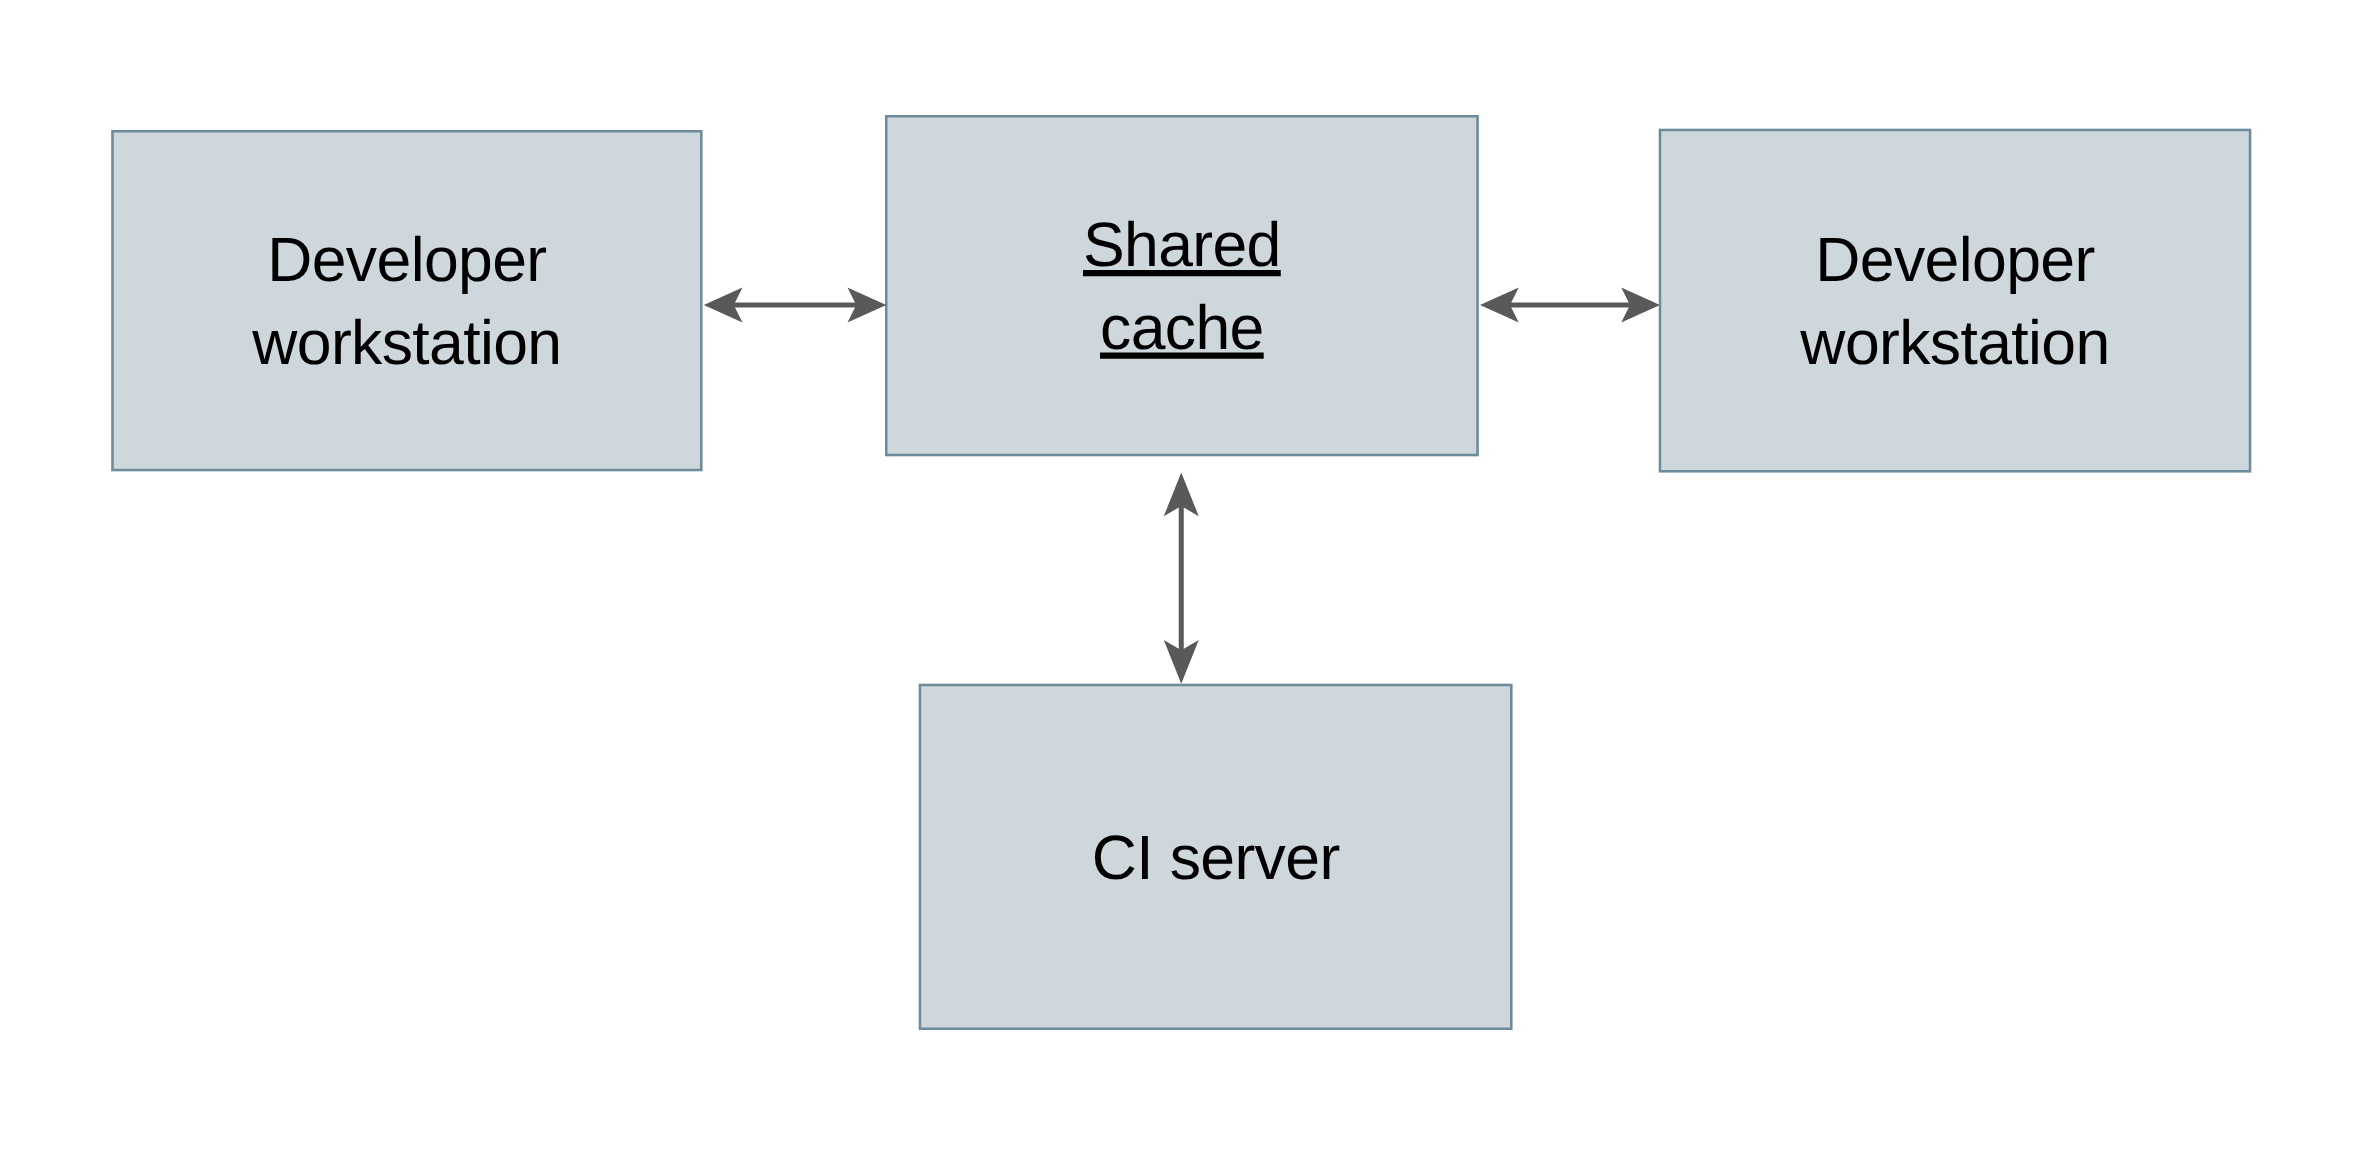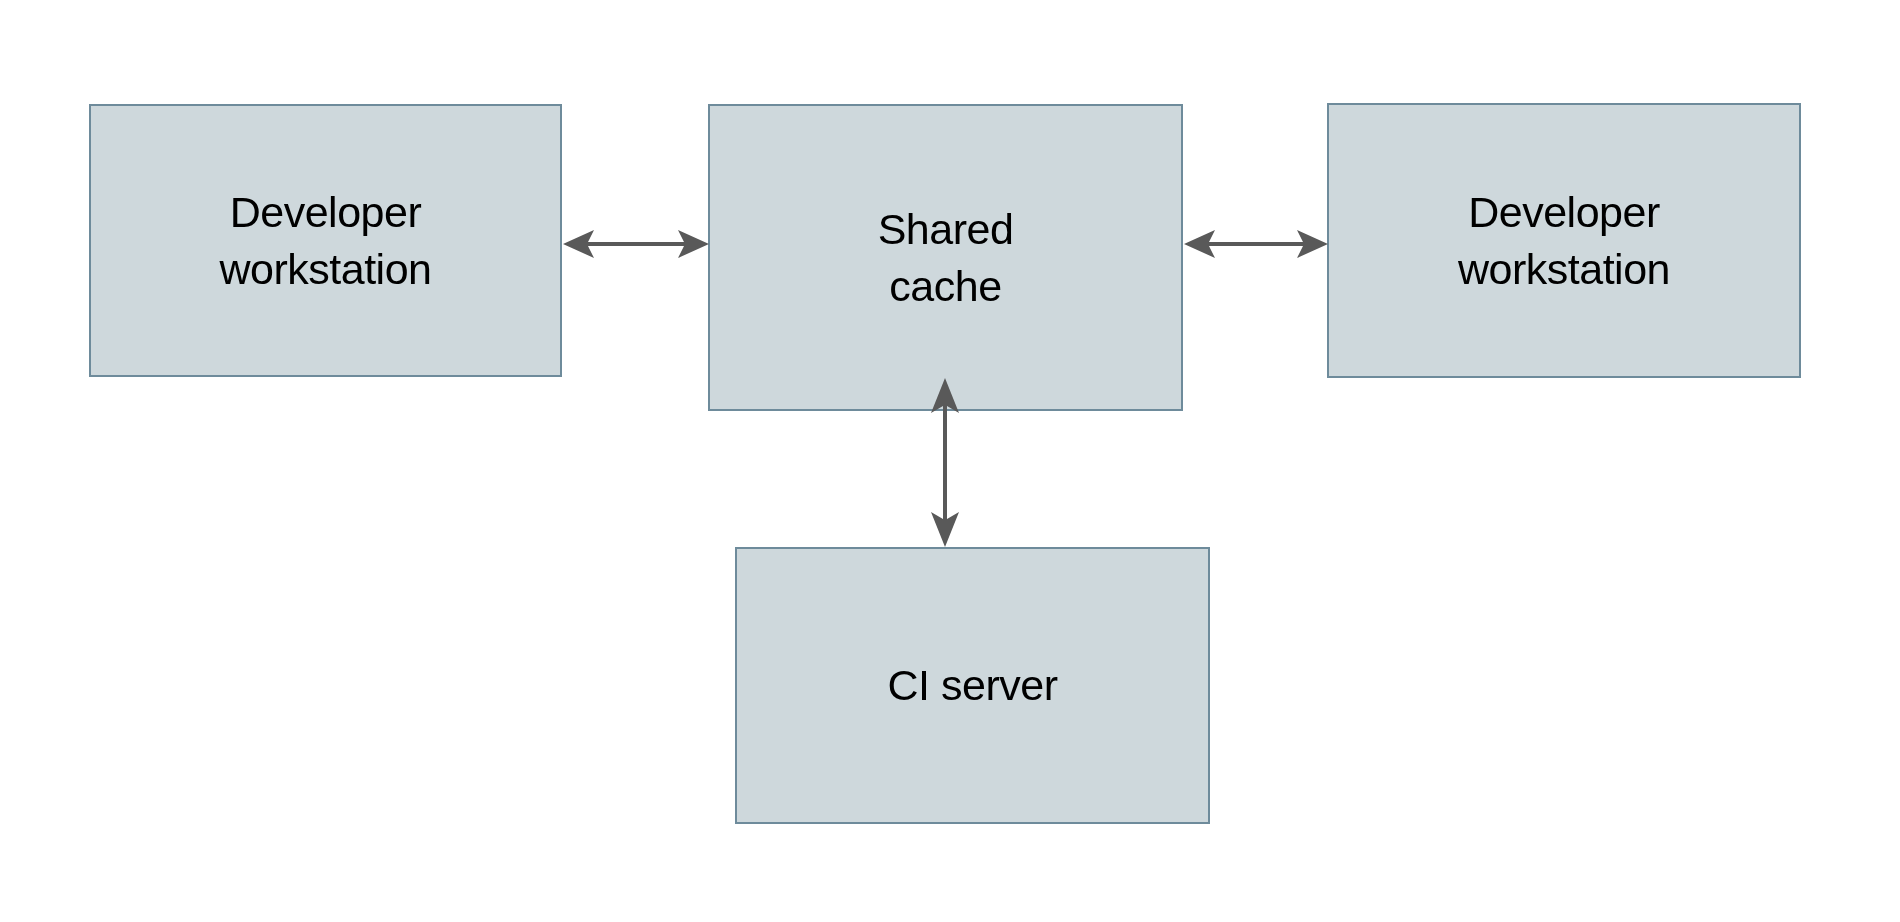--- a/index.html
+++ b/index.html
@@ -24,29 +24,29 @@
     box-sizing: border-box;
     background: #ced8dc;
     border: 2px solid #6e8b9b;
     display: flex;
     align-items: center;
     justify-content: center;
     text-align: center;
   }
   .node-label {
     font-family: "Liberation Sans", sans-serif;
-    font-size: 43px;
+    font-size: 50px;
     line-height: 1.32;
     color: #000000;
     letter-spacing: -0.5px;
     white-space: pre-line;
     font-weight: 400;
   }
   #node-dev-left  { left: 89px;  top: 104px; width: 473px; height: 273px; }
-  #node-cache     { left: 708px; top: 104px; width: 475px; height: 307px; }
+  #node-cache     { left: 708px; top: 92px; width: 475px; height: 273px; text-decoration: underline; }
   #node-dev-right { left: 1327px;top: 103px; width: 474px; height: 275px; }
   #node-ci        { left: 735px; top: 547px; width: 475px; height: 277px; }
 
   .edge {
     position: absolute;
     overflow: visible;
   }
   #edge-left-cache  { left: 560px;  top: 215px; width: 152px; height: 58px; }
   #edge-cache-right { left: 1181px; top: 215px; width: 150px; height: 58px; }
   #edge-cache-ci    { left: 916px;  top: 375px; width: 58px;  height: 175px; }

